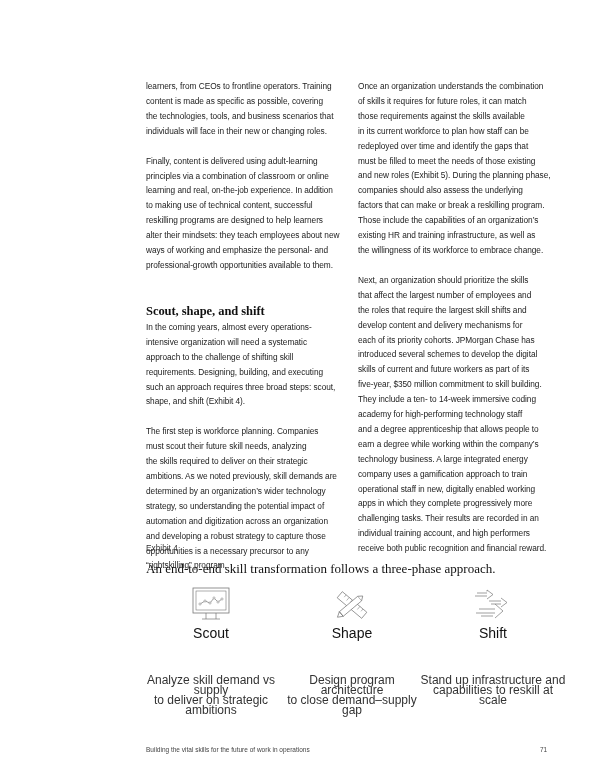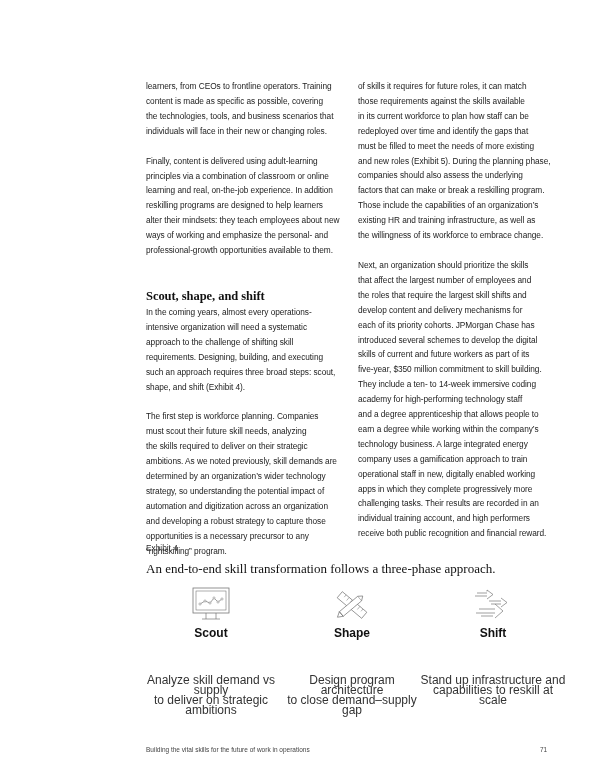--- a/index.html
+++ b/index.html
@@ -28,21 +28,21 @@
     .exhibit-title {
       position: absolute; left: 146px; top: 561px;
       font-family: "Liberation Serif", serif; font-weight: normal;
       font-size: 13px; color: #111111; white-space: nowrap;
     }
     .phase {
       position: absolute; top: 587px; width: 150px; text-align: center;
     }
     .phase svg { display: block; margin: 0 auto; }
     .phase-name {
-      font-weight: bold; font-size: 12px; color: #111111; margin-top: 5px; line-height: 10px;
+      font-weight: normal; font-size: 14px; color: #111111; margin-top: 5px; line-height: 10px;
     }
     .phase-desc { font-size: 12px; color: #333333; line-height: 10px; margin-top: 37px; }
     .phase-desc span { display: block; }
     .footer-title {
       position: absolute; left: 146px; top: 746px; font-size: 6.5px; color: #444444;
     }
     .footer-page {
       position: absolute; left: 540px; top: 746px; font-size: 6.5px; color: #444444;
     }
   </style>
@@ -54,20 +54,21 @@
       <span class="line">learners, from CEOs to frontline operators. Training</span>
       <span class="line">content is made as specific as possible, covering</span>
       <span class="line">the technologies, tools, and business scenarios that</span>
       <span class="line">individuals will face in their new or changing roles.</span>
     </p>
   <div class="gap"></div>
   <p class="para">
       <span class="line">Finally, content is delivered using adult-learning</span>
       <span class="line">principles via a combination of classroom or online</span>
       <span class="line">learning and real, on-the-job experience. In addition</span>
+      <span class="line">to making use of technical content, successful</span>
       <span class="line">reskilling programs are designed to help learners</span>
       <span class="line">alter their mindsets: they teach employees about new</span>
       <span class="line">ways of working and emphasize the personal- and</span>
       <span class="line">professional-growth opportunities available to them.</span>
     </p>
   <div style="height:31px"></div>
   <h2 class="heading">Scout, shape, and shift</h2>
   <p class="para">
       <span class="line">In the coming years, almost every operations-</span>
       <span class="line">intensive organization will need a systematic</span>
@@ -86,25 +87,26 @@
       <span class="line">strategy, so understanding the potential impact of</span>
       <span class="line">automation and digitization across an organization</span>
       <span class="line">and developing a robust strategy to capture those</span>
       <span class="line">opportunities is a necessary precursor to any</span>
       <span class="line">“rightskilling” program.</span>
     </p>
 </div>
 
 <div class="col col-right">
   <p class="para">
+      <span class="line">Once an organization understands the combination</span>
       <span class="line">of skills it requires for future roles, it can match</span>
       <span class="line">those requirements against the skills available</span>
       <span class="line">in its current workforce to plan how staff can be</span>
       <span class="line">redeployed over time and identify the gaps that</span>
-      <span class="line">must be filled to meet the needs of more existing</span>
+      <span class="line">must be filled to meet the needs of those existing</span>
       <span class="line">and new roles (Exhibit 5). During the planning phase,</span>
       <span class="line">companies should also assess the underlying</span>
       <span class="line">factors that can make or break a reskilling program.</span>
       <span class="line">Those include the capabilities of an organization’s</span>
       <span class="line">existing HR and training infrastructure, as well as</span>
       <span class="line">the willingness of its workforce to embrace change.</span>
     </p>
   <div class="gap"></div>
   <p class="para">
       <span class="line">Next, an organization should prioritize the skills</span>

